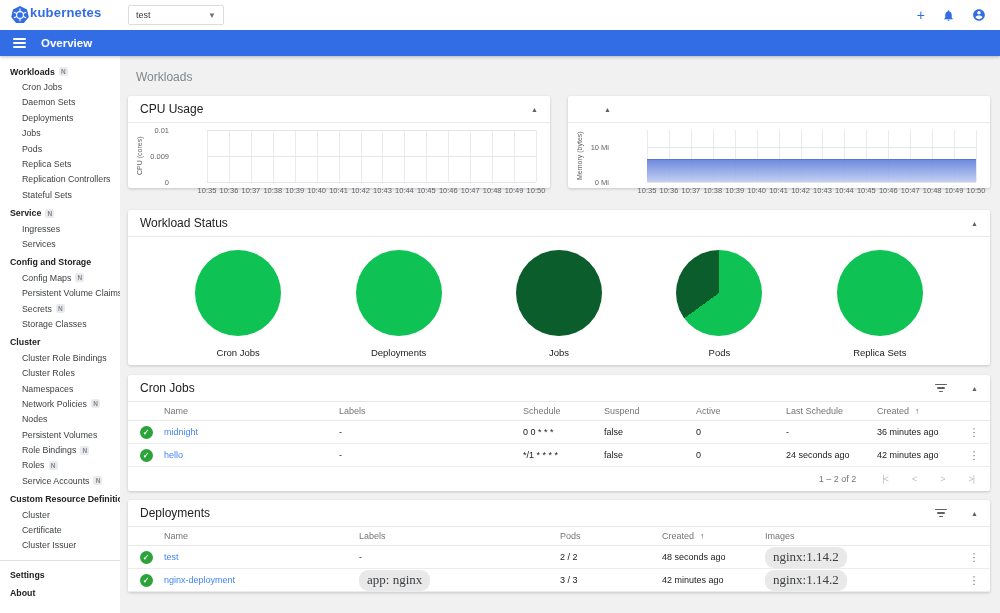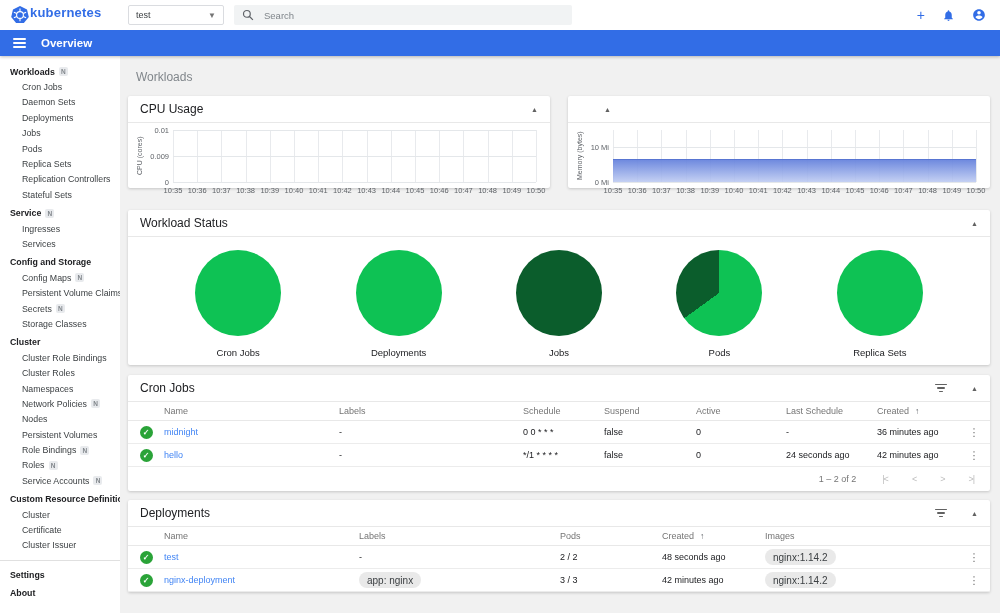--- a/index.html
+++ b/index.html
@@ -47,21 +47,21 @@
   .filter-icon i { display:block; height:1.4px; background:#616161; border-radius:1px; }
   .filter-icon i:nth-child(1){ width:12px; } .filter-icon i:nth-child(2){ width:8px; } .filter-icon i:nth-child(3){ width:4px; }
 
   
   .charts-row { display:flex; gap:18px; margin-bottom:22px; }
   .chart-card { flex:1; height:92px; }
   .timechart { display:flex; margin:7px 14px 0 8px; height:68px; }
   .ylabel { writing-mode:vertical-rl; transform:rotate(180deg); font-size:7px; color:#5f6368; height:52px; text-align:center; width:11px; flex:none; }
   .ygutter { width:26px; position:relative; height:52px; flex:none; }
   .ytick { position:absolute; right:4px; transform:translateY(-50%); font-size:7.5px; color:#5f6368; white-space:nowrap; }
-  .plotwrap { flex:1; position:relative; }
+  .plotwrap { flex:1; position:relative;margin-left:34px; }
   .plot { position:relative; height:52px; overflow:visible; }
   .vgrid { position:absolute; top:0; bottom:0; width:1px; background:#e8eaed; }
   .hgrid { position:absolute; left:0; right:0; height:1px; background:#e4e7ea; }
   .area { position:absolute; left:0; right:0; bottom:0; background:linear-gradient(180deg, rgba(104,132,221,.95), rgba(186,200,241,.85)); border-top:1.5px solid #5875d2; }
   .xlabels { position:relative; height:14px; }
   .xtick { position:absolute; top:4px; transform:translateX(-50%); font-size:7.5px; color:#5f6368; white-space:nowrap; }
 
   
   .status-card { margin-bottom:10px; height:155px; }
   .pies { display:flex; padding:13px 30px 0 30px; }
@@ -74,21 +74,21 @@
   .thead, .trow { display:grid; align-items:center; }
   .cron-grid { grid-template-columns:36px 175px 184px 81px 92px 90px 91px 1fr 32px; }
   .dep-grid  { grid-template-columns:36px 195px 201px 102px 103px 1fr 32px; }
   .thead { height:19px; font-size:9px; color:#757575; border-bottom:1px solid #e8e8e8; }
   .trow { height:23px; font-size:9px; color:#202124; border-bottom:1px solid #ececec; }
   .cell { padding-right:14px; overflow:hidden; white-space:nowrap; }
   .icon-cell { display:flex; justify-content:center; padding-right:0; }
   .check-icon { width:13px; height:13px; border-radius:50%; background:#2aa338; color:#fff; font-size:8px; font-weight:bold; display:flex; align-items:center; justify-content:center; }
   .link { color:#4285f4; cursor:pointer; }
   .dotted { border-bottom:1px dotted #80868b; padding-bottom:1px; cursor:pointer; }
-  .chip { display:inline-block; background:#e9e9e9; border-radius:9px; padding:2.5px 8px; font-size:10px; color:#3c4043; }
+  .chip { display:inline-block; background:#e9e9e9; border-radius:9px; padding:2.5px 8px; font-size:13px; color:#3c4043;font-family:Liberation Serif, serif; }
   .sort-icon { font-size:8.5px; color:#5f6368; margin-left:6px; }
   .kebab { color:#757575; font-size:11px; text-align:center; cursor:pointer; width:100%; }
   .menu-cell { display:flex; justify-content:center; padding-right:0; }
   .pagination { height:24px; display:flex; align-items:center; justify-content:flex-end; font-size:9px; color:#757575; padding-right:16px; gap:26px; }
   .pager-icons { display:flex; gap:24px; color:#bdbdbd; font-size:9px; letter-spacing:-1px; }
   .pager-icons span { cursor:pointer; }
 </style>
 </head>
 <body>
 
@@ -104,27 +104,20 @@
           <line x1="13.2" y1="11.4" x2="16.1" y2="12.8"></line>
         <line x1="3.9" y1="12.8" x2="6.8" y2="11.4"></line>
           <line x1="13.2" y1="8.6" x2="16.1" y2="7.2"></line>
       </g>
     </svg>
     <span class="logo-text">kubernetes</span>
   </div>
   <div class="ns-select">
     <span>test</span>
     <span class="caret">▼</span>
-  </div>
-  <div class="searchbar">
-    <svg class="search-glyph" viewBox="0 0 16 16">
-      <circle cx="6.5" cy="6.5" r="4.5" fill="none" stroke="#5f6368" stroke-width="1.6"></circle>
-      <line x1="10" y1="10" x2="14.5" y2="14.5" stroke="#5f6368" stroke-width="1.6"></line>
-    </svg>
-    <input type="text" placeholder="Search" style="">
   </div>
   <div class="top-icons">
     <span class="plus-btn">+</span>
     <span class="icon-btn">
       <svg width="13" height="13" viewBox="0 0 24 24" fill="#326de6">
           <path d="M12 22c1.1 0 2-.9 2-2h-4c0 1.1.9 2 2 2zm6-6v-5c0-3.07-1.63-5.64-4.5-6.32V4c0-.83-.67-1.5-1.5-1.5s-1.5.67-1.5 1.5v.68C7.64 5.36 6 7.92 6 11v5l-2 2v1h16v-1l-2-2z"></path>
         </svg>
     </span>
     <span class="icon-btn">
       <svg width="14" height="14" viewBox="0 0 24 24" fill="#326de6">

